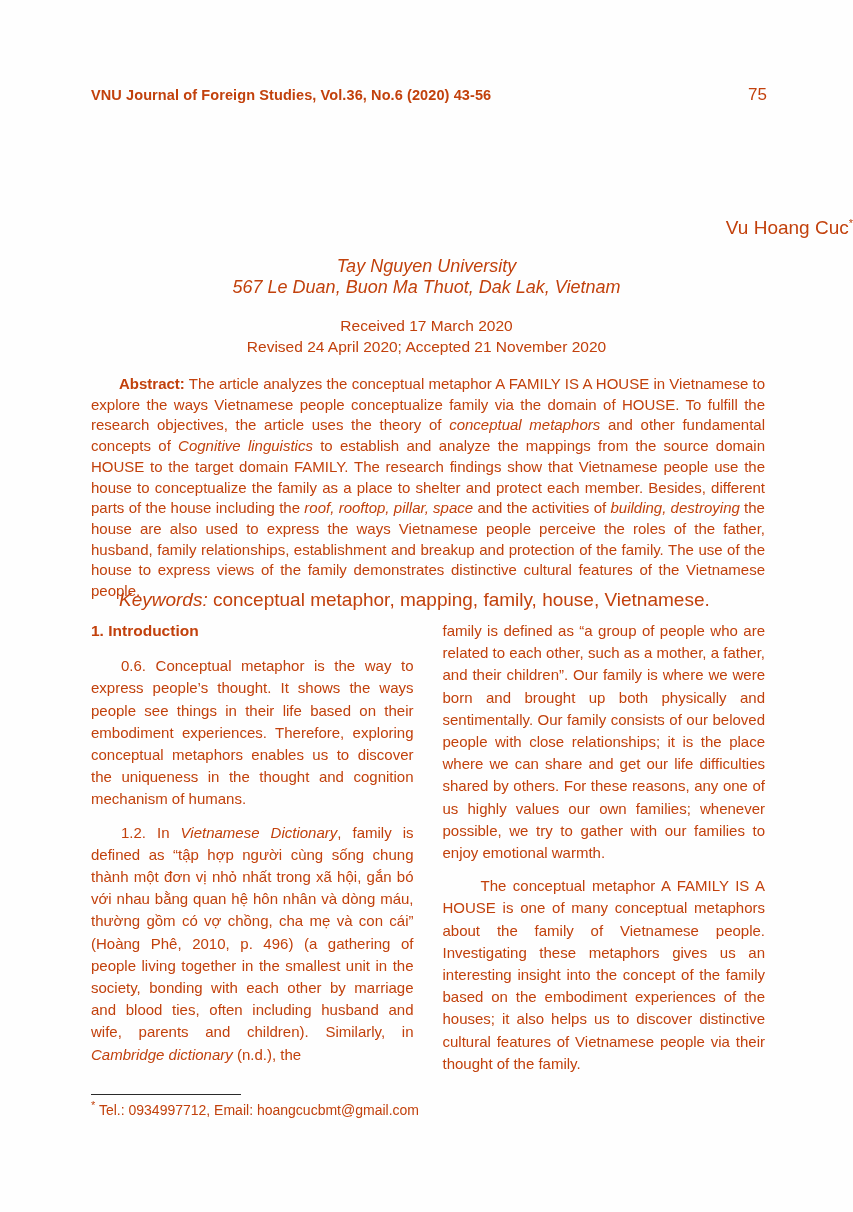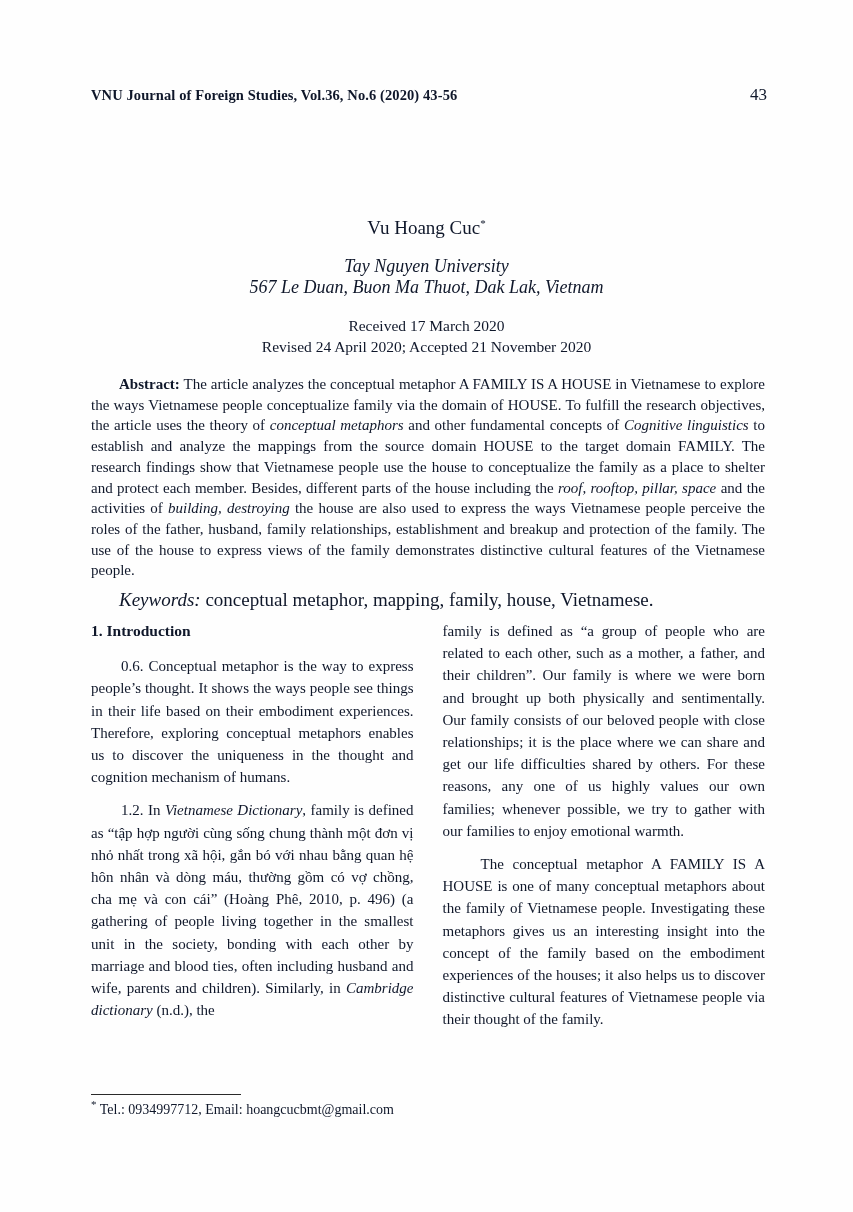--- a/index.html
+++ b/index.html
@@ -2,22 +2,22 @@
 <html><head>
 <meta charset="utf-8">
 <style>
   * { margin: 0; padding: 0; box-sizing: border-box; }
   html, body { background: #ffffff; }
   .page {
     position: relative;
     width: 853px;
     height: 1212px;
     background: #fefefe;
-    font-family: Liberation Serif, serif;
-    color: #0f172a;
+    font-family: Liberation Sans, sans-serif;
+    color: #c2410c;
     overflow: hidden;
   }
   .i { font-style: italic; }
   .b { font-weight: bold; }
 
   .header {
     position: absolute;
     top: 85px; left: 91px; right: 86px;
     display: flex;
     justify-content: space-between;
@@ -31,21 +31,21 @@
     top: 129px; left: 50px; right: 50px;
     text-align: center;
     font-weight: bold;
     font-size: 23px;
     line-height: 31px;
   }
 
   .author {
     position: absolute;
     top: 217px; left: 0; right: 0;
-    text-align: center;
+    text-align: right;
     font-size: 19px;
   }
   .author sup, .footnote sup { font-size: 11px; vertical-align: super; line-height: 0; }
 
   .affiliation {
     position: absolute;
     top: 256px; left: 0; right: 0;
     text-align: center;
     font-style: italic;
     font-size: 18px;
@@ -111,21 +111,21 @@
     margin-bottom: 7px;
   }
 </style>
 </head>
 <body>
 
 <div class="page">
 
   <div class="header">
     <span class="journal-line">VNU Journal of Foreign Studies, Vol.36, No.6 (2020) 43-56</span>
-    <span class="page-number">43</span>
+    <span class="page-number">75</span>
   </div>
 
 
   <div class="author"><span>Vu Hoang Cuc</span><sup>*</sup></div>
 
   <div class="affiliation">
     <div>Tay Nguyen University</div>
     <div>567 Le Duan, Buon Ma Thuot, Dak Lak, Vietnam</div>
   </div>
 

